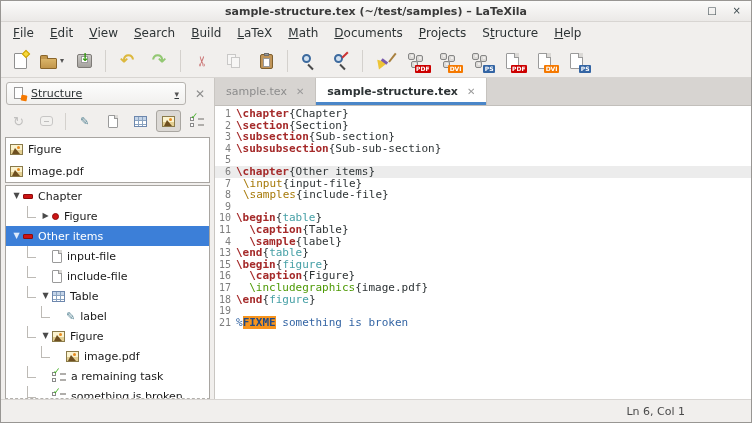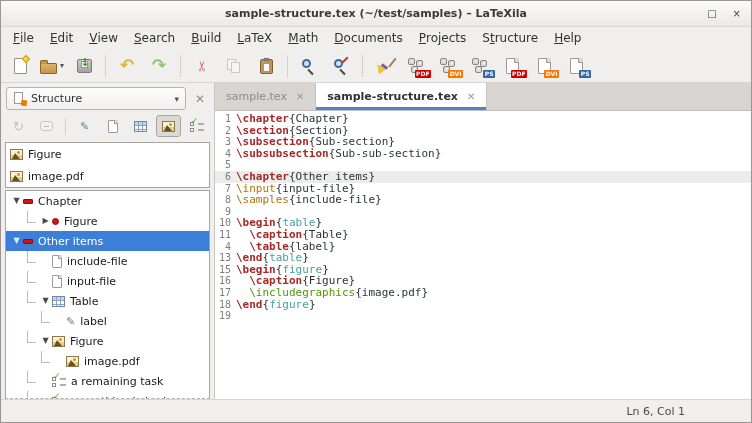--- a/index.html
+++ b/index.html
@@ -1,21 +1,21 @@
 <!DOCTYPE html>
 <html><head>
 <meta charset="utf-8">
 <style>
   html,body{margin:0;padding:0;background:#fff;}
   *{box-sizing:border-box;}
   .window{width:752px;height:423px;border:1px solid #989693;display:flex;flex-direction:column;
     font-family:"DejaVu Sans",sans-serif;background:#f1efed;overflow:hidden;}
 
   
-  .titlebar{height:26px;flex:0 0 auto;background:linear-gradient(#fbfbfa,#ebe9e7);
+  .titlebar{height:21px;flex:0 0 auto;background:linear-gradient(#fbfbfa,#ebe9e7);
     border-bottom:1px solid #d8d5d2;display:flex;align-items:center;justify-content:center;position:relative;}
   .title{font-size:11px;font-weight:bold;color:#3a3a3a;}
   .winbtns{position:absolute;right:10px;top:0;height:100%;display:flex;align-items:center;gap:16px;}
   .winbtn{font-size:10px;color:#3d4a4f;line-height:1;cursor:default;}
 
   
   .menubar{height:22px;flex:0 0 auto;display:flex;align-items:stretch;padding-left:4px;}
   .menu-item{font-size:12px;color:#2e3436;padding:0 8px;display:flex;align-items:center;}
   .accel{text-decoration:underline;}
 
@@ -26,21 +26,21 @@
   .tb-sep{width:1px;height:22px;background:#d4d1cd;margin:0 4px;flex:0 0 auto;}
   .badge{position:absolute;right:0px;bottom:2px;color:#fff;font-size:6px;font-weight:bold;
     padding:0 1.5px;border-radius:1px;line-height:8px;letter-spacing:0;}
   .dd-arrow{font-size:8px;color:#555;margin-left:3px;}
 
   
   .main{flex:1;display:flex;min-height:0;}
   .sidepanel{width:214px;flex:0 0 auto;border-right:1px solid #c9c6c2;display:flex;flex-direction:column;min-height:0;background:#f1efed;}
   .sp-head{display:flex;align-items:center;padding:4px 5px 2px 5px;gap:5px;}
   .combo{flex:1;height:23px;background:linear-gradient(#fdfdfd,#f1f0ee);border:1px solid #b7b4b0;border-radius:3px;
-    display:flex;align-items:center;padding:0 6px;gap:5px;font-size:11px;color:#2e3436;}
+    display:flex;align-items:center;padding:0 6px;gap:5px;font-size:11px;color:#2e3436;text-decoration:underline;}
   .combo-arrow{margin-left:auto;font-size:9px;color:#555;}
   .sp-close{width:18px;text-align:center;color:#8d8d8d;font-size:12px;font-weight:bold;}
   .sp-toolbar{display:flex;align-items:center;padding:3px 5px;gap:3px;}
   .spt-btn{width:25px;height:22px;display:flex;align-items:center;justify-content:center;border-radius:3px;border:1px solid transparent;position:relative;}
   .spt-btn.active{background:#dcd9d5;border-color:#a9a6a1;}
   .spt-btn.disabled{opacity:.4;}
   .spt-sep{width:1px;height:17px;background:#d4d1cd;margin:0 3px;}
   .sp-info{background:#fff;border:1px solid #a8a5a1;margin:2px 4px 0 4px;flex:0 0 auto;}
   .sp-info-row{height:22px;display:flex;align-items:center;gap:5px;padding:0 4px;font-size:11px;color:#1a1a1a;}
   .sp-tree{background:#fff;border:1px solid #a8a5a1;border-bottom:1px dashed #b3b0ac;margin:2px 4px 0 4px;flex:1;overflow:hidden;}
@@ -58,21 +58,21 @@
     border-right:1px solid #c6c3bf;position:relative;}
   .tab.active{background:#fff;color:#2e3436;font-weight:bold;}
   .tab.active .underline{position:absolute;left:0;right:0;bottom:0;height:3px;background:#4a86c8;}
   .tab-close{color:#9a9a9a;font-size:10px;font-weight:normal;}
   .code{flex:1;overflow:hidden;font-family:"DejaVu Sans Mono",monospace;font-size:11px;line-height:11.6px;padding-top:2px;}
   .code-line{display:flex;height:11.6px;align-items:center;}
   .code-line.cur{background:#ececec;}
   .ln{width:21px;flex:0 0 auto;text-align:right;color:#7d7d7d;font-size:10px;padding-right:5px;}
   .lt{white-space:pre;}
   .tk-kw{color:#a52a2a;font-weight:bold;}
-  .tk-inc{color:#a67908;}
+  .tk-inc{color:#a67908;margin-left:7px;}
   .tk-env{color:#46a0a6;}
   .tk-gfx{color:#4e9a06;}
   .tk-cmt{color:#3465a4;}
   .tk-todo{color:#204a87;font-weight:bold;background:#f7941d;}
   .tk-pl{color:#2e3436;}
 
   
   .statusbar{height:23px;flex:0 0 auto;border-top:1px solid #d8d5d2;display:flex;align-items:center;
     justify-content:flex-end;padding-right:66px;font-size:11px;color:#4a4a4a;}
 
@@ -368,29 +368,29 @@
             <span class="expander">▼</span>
             <span class="ic ic-chap"></span>
             <span class="tree-label">Other items</span>
           </div>
           <div class="tree-row" style="padding-left:18px">
             <span class="connector"></span>
             <span class="expander"></span>
             <span class="ic ic-file">
               <span class="fold"></span>
             </span>
-            <span class="tree-label">include-file</span>
+            <span class="tree-label">input-file</span>
           </div>
           <div class="tree-row" style="padding-left:18px">
             <span class="connector"></span>
             <span class="expander"></span>
             <span class="ic ic-file">
               <span class="fold"></span>
             </span>
-            <span class="tree-label">input-file</span>
+            <span class="tree-label">include-file</span>
           </div>
           <div class="tree-row" style="padding-left:18px">
             <span class="connector"></span>
             <span class="expander">▼</span>
             <span class="ic ic-table"></span>
             <span class="tree-label">Table</span>
           </div>
           <div class="tree-row" style="padding-left:32px">
             <span class="connector"></span>
             <span class="expander"></span>
@@ -492,21 +492,21 @@
           <div class="code-line">
             <span class="ln">10</span>
             <span class="lt"><span class="tk-kw">\begin</span><span class="tk-pl">{</span><span class="tk-env">table</span><span class="tk-pl">}</span></span>
           </div>
           <div class="code-line">
             <span class="ln">11</span>
             <span class="lt"><span class="tk-pl">  </span><span class="tk-kw">\caption</span><span class="tk-pl">{Table}</span></span>
           </div>
           <div class="code-line">
             <span class="ln">4</span>
-            <span class="lt"><span class="tk-pl">  </span><span class="tk-kw">\table</span><span class="tk-pl">{label}</span></span>
+            <span class="lt"><span class="tk-pl">  </span><span class="tk-kw">\sample</span><span class="tk-pl">{label}</span></span>
           </div>
           <div class="code-line">
             <span class="ln">13</span>
             <span class="lt"><span class="tk-kw">\end</span><span class="tk-pl">{</span><span class="tk-env">table</span><span class="tk-pl">}</span></span>
           </div>
           <div class="code-line">
             <span class="ln">15</span>
             <span class="lt"><span class="tk-kw">\begin</span><span class="tk-pl">{</span><span class="tk-env">figure</span><span class="tk-pl">}</span></span>
           </div>
           <div class="code-line">
@@ -517,20 +517,24 @@
             <span class="ln">17</span>
             <span class="lt"><span class="tk-pl">  </span><span class="tk-gfx">\includegraphics</span><span class="tk-pl">{image.pdf}</span></span>
           </div>
           <div class="code-line">
             <span class="ln">18</span>
             <span class="lt"><span class="tk-kw">\end</span><span class="tk-pl">{</span><span class="tk-env">figure</span><span class="tk-pl">}</span></span>
           </div>
           <div class="code-line">
             <span class="ln">19</span>
             <span class="lt"></span>
+          </div>
+          <div class="code-line">
+            <span class="ln">21</span>
+            <span class="lt"><span class="tk-cmt">%</span><span class="tk-todo">FIXME</span><span class="tk-cmt"> something is broken</span></span>
           </div>
         </div>
     </div>
 
   </div>
 
   <div class="statusbar">
     <span>Ln 6, Col 1</span>
   </div>
 

